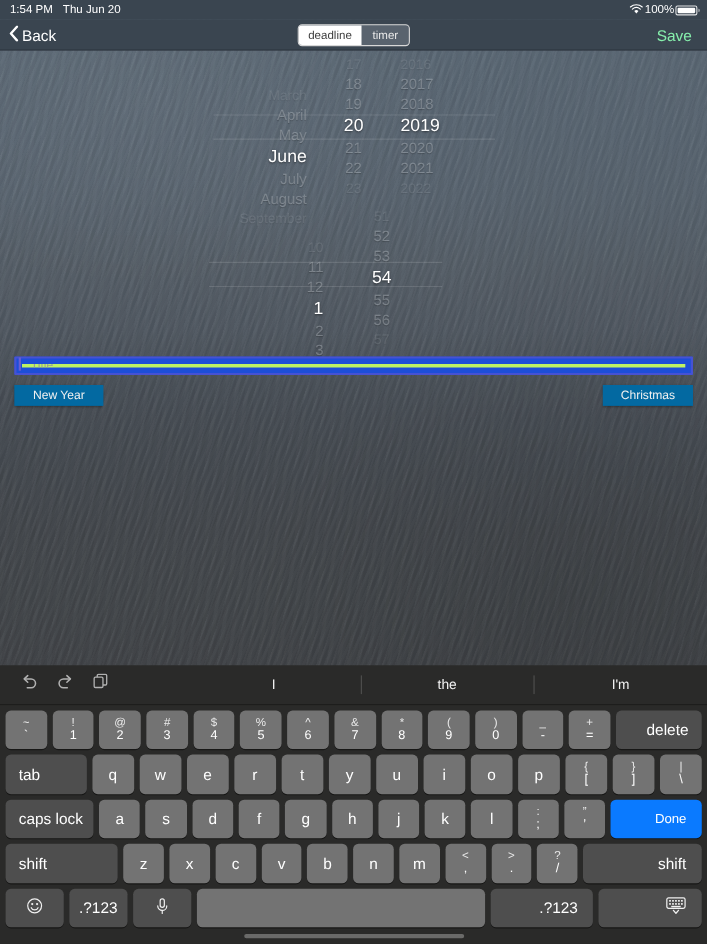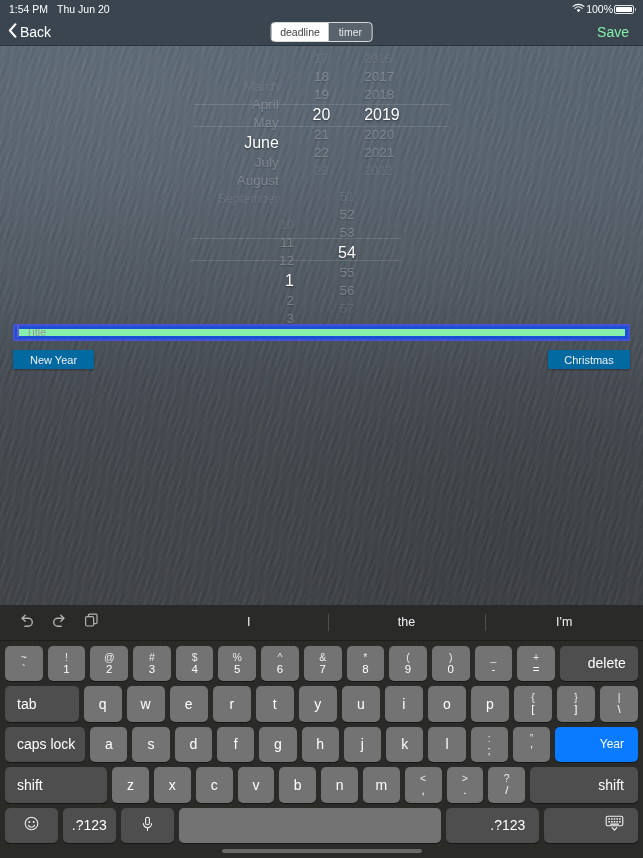--- a/index.html
+++ b/index.html
@@ -243,22 +243,22 @@
   #title-field-wrap {
     position: absolute;
     left: 13px; top: 322px;
     width: 617px;
     height: 17px;
     z-index: 20;
   }
   #title-input {
     width: 100%;
     height: 100%;
-    background: #86efac;
-    border: 5px solid #1d4ed8;
+    background: #bef264;
+    border: 7px solid #1d4ed8;
     outline: 2px solid rgba(103,86,210,0.55);
     outline-offset: -2px;
     font-size: 11px;
     font-family: "Liberation Sans", sans-serif;
     color: #2b2b2b;
     padding: 0 6px 0 8px;
     border-radius: 1px;
   }
   #title-input::placeholder { color: #9a9a9a; }
   #caret {
@@ -649,21 +649,21 @@
       <div class="key">k</div>
       <div class="key">l</div>
       <div class="key dual">
           <span class="top">:</span>
           <span class="bot">;</span>
         </div>
       <div class="key dual">
           <span class="top">”</span>
           <span class="bot">’</span>
         </div>
-      <div class="key blue done-key">Year</div>
+      <div class="key blue done-key">Done</div>
     </div>
 
     <div class="key-row" id="row-z">
       <div class="key dark shift-left">shift</div>
       <div class="key">z</div>
       <div class="key">x</div>
       <div class="key">c</div>
       <div class="key">v</div>
       <div class="key">b</div>
       <div class="key">n</div>

